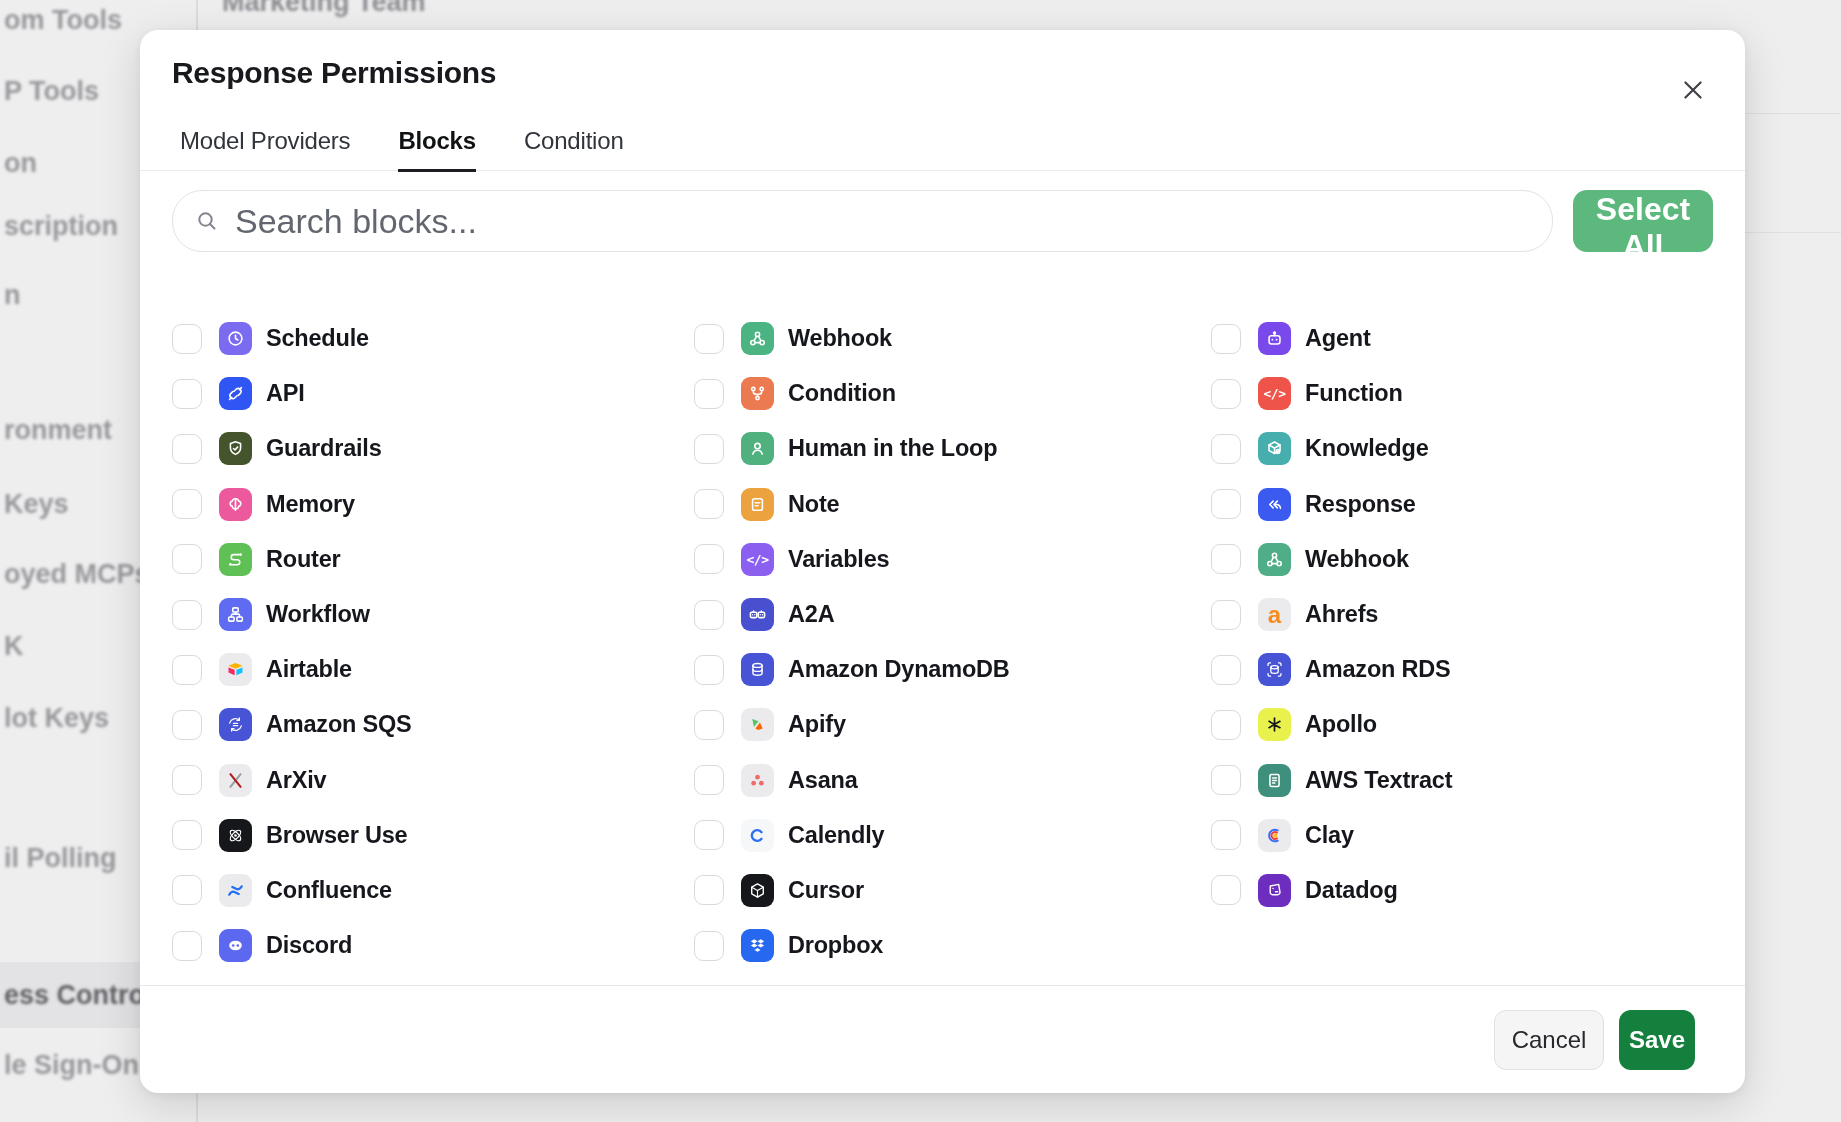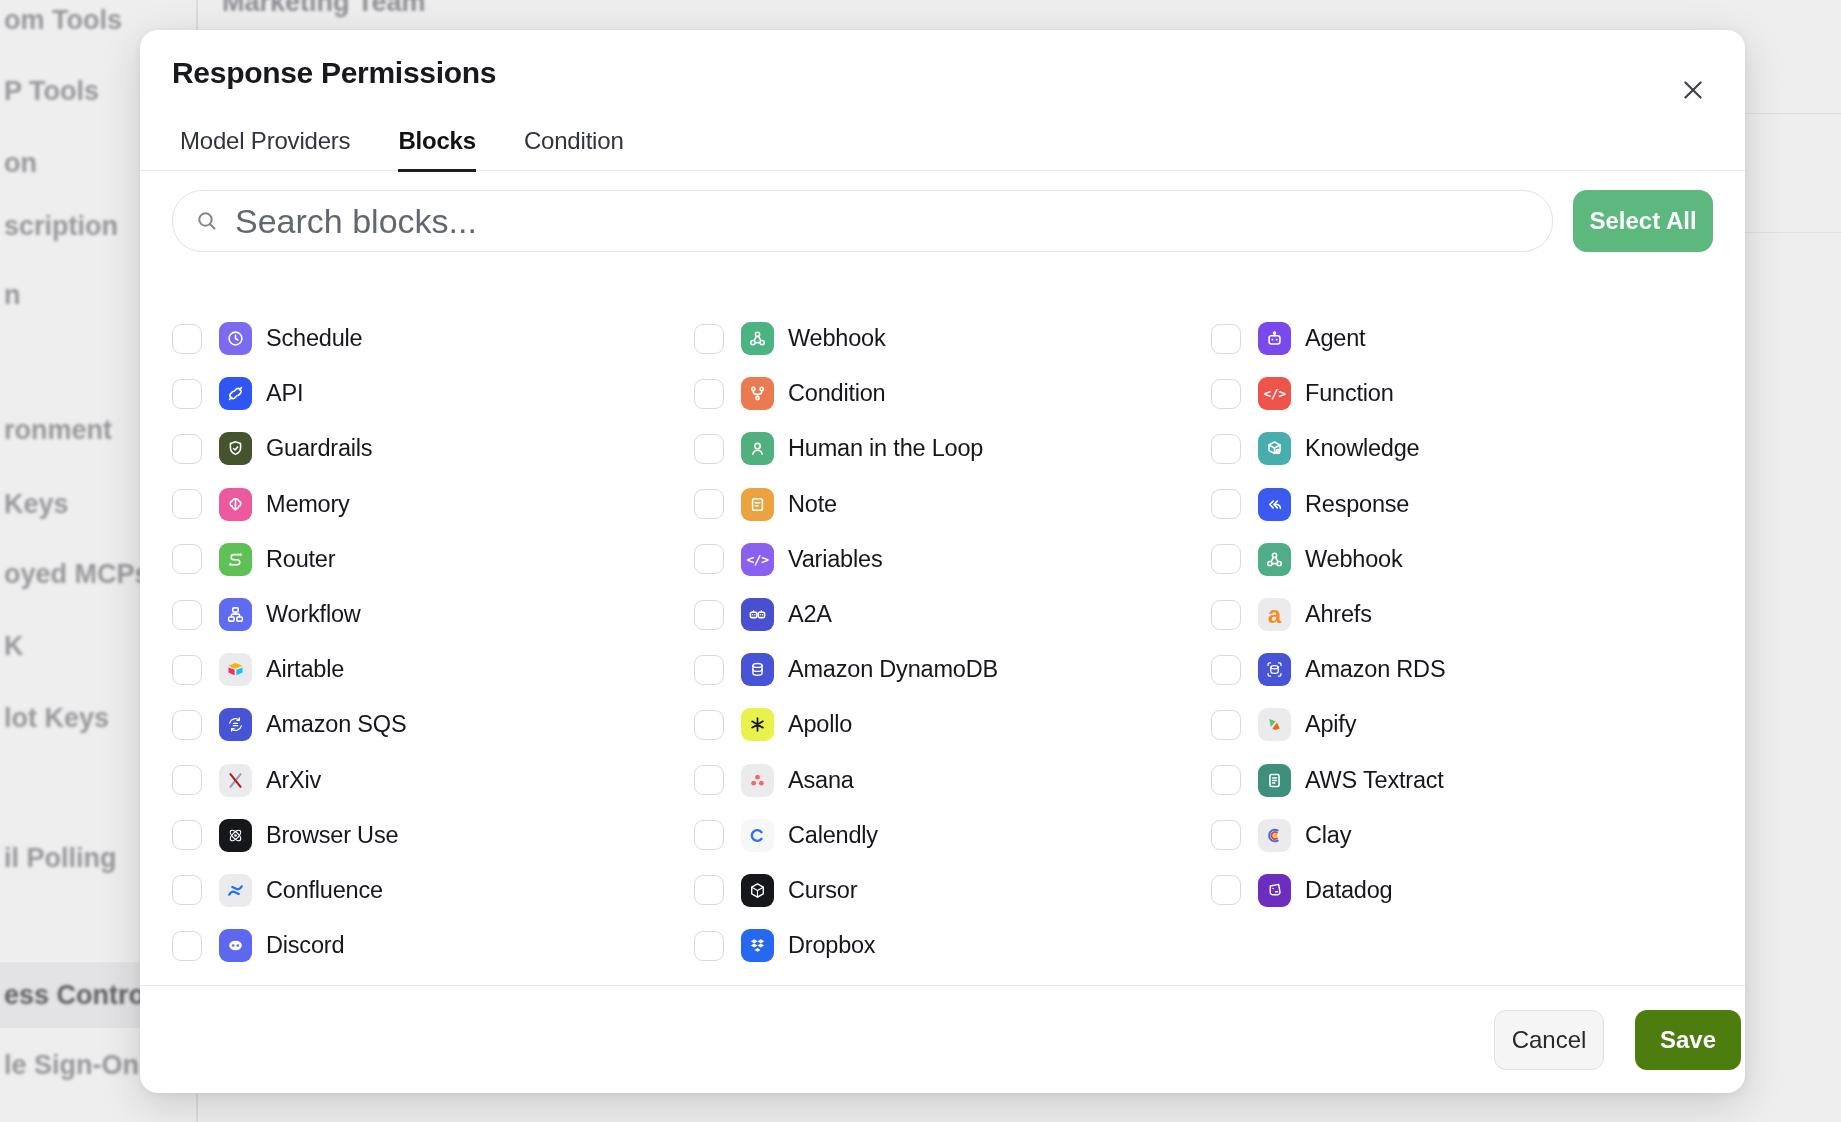--- a/index.html
+++ b/index.html
@@ -54,56 +54,55 @@
     border:1.5px solid #e3e3e6;border-radius:30px;background:#fff;
     display:flex;align-items:center;padding:0 22px;gap:14px;
   }
   .search-wrap input{
     border:none;outline:none;flex:1;font-size:34px;color:#33363c;background:transparent;
     font-family:inherit;
   }
   .search-wrap input::placeholder{color:#62666e;opacity:1;}
   .select-all-btn{
     position:absolute;left:1433px;top:160px;width:140px;height:62px;border:none;cursor:pointer;
-    border-radius:14px;background:#5cb87c;color:#fff;font-size:24px;font-weight:600;
+    border-radius:14px;background:#5cb87c;color:#fff;font-size:32px;font-weight:600;
     font-family:inherit;
   }
 
   
   .grid{
     position:absolute;left:32px;top:281px;width:1545px;
     display:grid;grid-template-columns:522px 517px 506px;grid-auto-rows:55.2px;
   }
   .block-item{display:flex;align-items:center;cursor:pointer;}
   .cb{
     width:30px;height:30px;box-sizing:border-box;border:1.6px solid #d9dadd;
     border-radius:9px;background:#fff;flex:0 0 auto;
   }
   .blk-icon{
     width:33px;height:33px;border-radius:9px;margin-left:17px;flex:0 0 auto;
     display:flex;align-items:center;justify-content:center;overflow:hidden;
   }
   .blk-icon .code-txt{color:#fff;font-size:13px;font-weight:700;letter-spacing:-.5px;font-family:"DejaVu Sans Mono",monospace;}
   .blk-label{
-    margin-left:14px;font-size:23.5px;font-weight:400;color:#15171c;letter-spacing:-.2px;
+    margin-left:14px;font-size:23.5px;font-weight:700;color:#15171c;letter-spacing:-.2px;
     white-space:nowrap;
   }
 
   
   .footer-divider{position:absolute;left:0;top:955px;width:100%;height:1px;background:#e7e7e9;}
   .cancel-btn{
     position:absolute;left:1354px;top:980px;width:110px;height:60px;cursor:pointer;
     border-radius:12px;background:#f5f5f6;border:1px solid #dfe0e3;
     font-size:24px;font-weight:500;color:#26282c;font-family:inherit;
   }
   .save-btn{
-    position:absolute;left:1479px;top:980px;width:106px;height:60px;cursor:pointer;border:none;
-    border-radius:12px;background:#4d7c0f;color:#fff;font-size:24px;font-weight:600;
+    position:absolute;left:1479px;top:980px;width:76px;height:60px;cursor:pointer;border:none;
+    border-radius:12px;background:#15803d;color:#fff;font-size:24px;font-weight:600;
     font-family:inherit;
-    margin-left:16px;
   }
 </style>
 </head>
 <body>
 
 <div class="bg-layer">
   <div class="bg-top-item">Marketing Team</div>
   <div class="bg-active-band"></div>
   <div id="bg-sidebar">
       <div class="bg-side-item" style="top: 5px; left: 4px;">om Tools</div>
@@ -378,36 +377,36 @@
         <span class="blk-icon" style="background: rgb(71, 84, 214);">
           <svg viewBox="0 0 24 24" width="21" height="21" fill="none" stroke="#fff" stroke-width="1.5" stroke-linecap="round" stroke-linejoin="round">
             <path d="M5.3 10.4a7 7 0 0 1 11.1-3.5M18.7 13.6a7 7 0 0 1-11.1 3.5"></path>
             <path d="M16.4 4.6v2.7h-2.7M7.6 19.4v-2.7h2.7M9.6 10.7h4.8M9.6 13.3h4.8"></path>
           </svg>
         </span>
         <span class="blk-label">Amazon SQS</span>
       </div>
       <div class="block-item">
         <span class="cb"></span>
+        <span class="blk-icon" style="background: rgb(235, 235, 237);">
+          <svg viewBox="0 0 24 24" width="21" height="21" fill="none" stroke="#fff" stroke-width="1.8" stroke-linecap="round" stroke-linejoin="round">
+            <polygon points="6,5.8 13.2,8.3 7.9,14.8" fill="#58c367" stroke="none"></polygon>
+            <polygon points="9.6,16.6 14.8,9.6 17.9,16.7 12.8,18.4" fill="#f86606" stroke="none"></polygon>
+          </svg>
+        </span>
+        <span class="blk-label">Apify</span>
+      </div>
+      <div class="block-item">
+        <span class="cb"></span>
         <span class="blk-icon" style="background: rgb(233, 242, 76);">
           <svg viewBox="0 0 24 24" width="21" height="21" fill="none" stroke="#16181d" stroke-width="2" stroke-linecap="round" stroke-linejoin="round">
             <path d="M12 4.8v14.4M5.8 8.4l12.4 7.2M18.2 8.4L5.8 15.6"></path>
           </svg>
         </span>
         <span class="blk-label">Apollo</span>
-      </div>
-      <div class="block-item">
-        <span class="cb"></span>
-        <span class="blk-icon" style="background: rgb(235, 235, 237);">
-          <svg viewBox="0 0 24 24" width="21" height="21" fill="none" stroke="#fff" stroke-width="1.8" stroke-linecap="round" stroke-linejoin="round">
-            <polygon points="6,5.8 13.2,8.3 7.9,14.8" fill="#58c367" stroke="none"></polygon>
-            <polygon points="9.6,16.6 14.8,9.6 17.9,16.7 12.8,18.4" fill="#f86606" stroke="none"></polygon>
-          </svg>
-        </span>
-        <span class="blk-label">Apify</span>
       </div>
       <div class="block-item">
         <span class="cb"></span>
         <span class="blk-icon" style="background: rgb(235, 235, 237);">
           <svg viewBox="0 0 24 24" width="21" height="21" fill="none" stroke="#fff" stroke-width="1.8" stroke-linecap="round" stroke-linejoin="round">
             <path d="M17.8 4.8L6.2 19.2" stroke="#9aa0a6" stroke-width="2.4"></path>
             <path d="M6.2 4.8l11.6 14.4" stroke="#b31b1b" stroke-width="2.4"></path>
           </svg>
         </span>
         <span class="blk-label">ArXiv</span>

